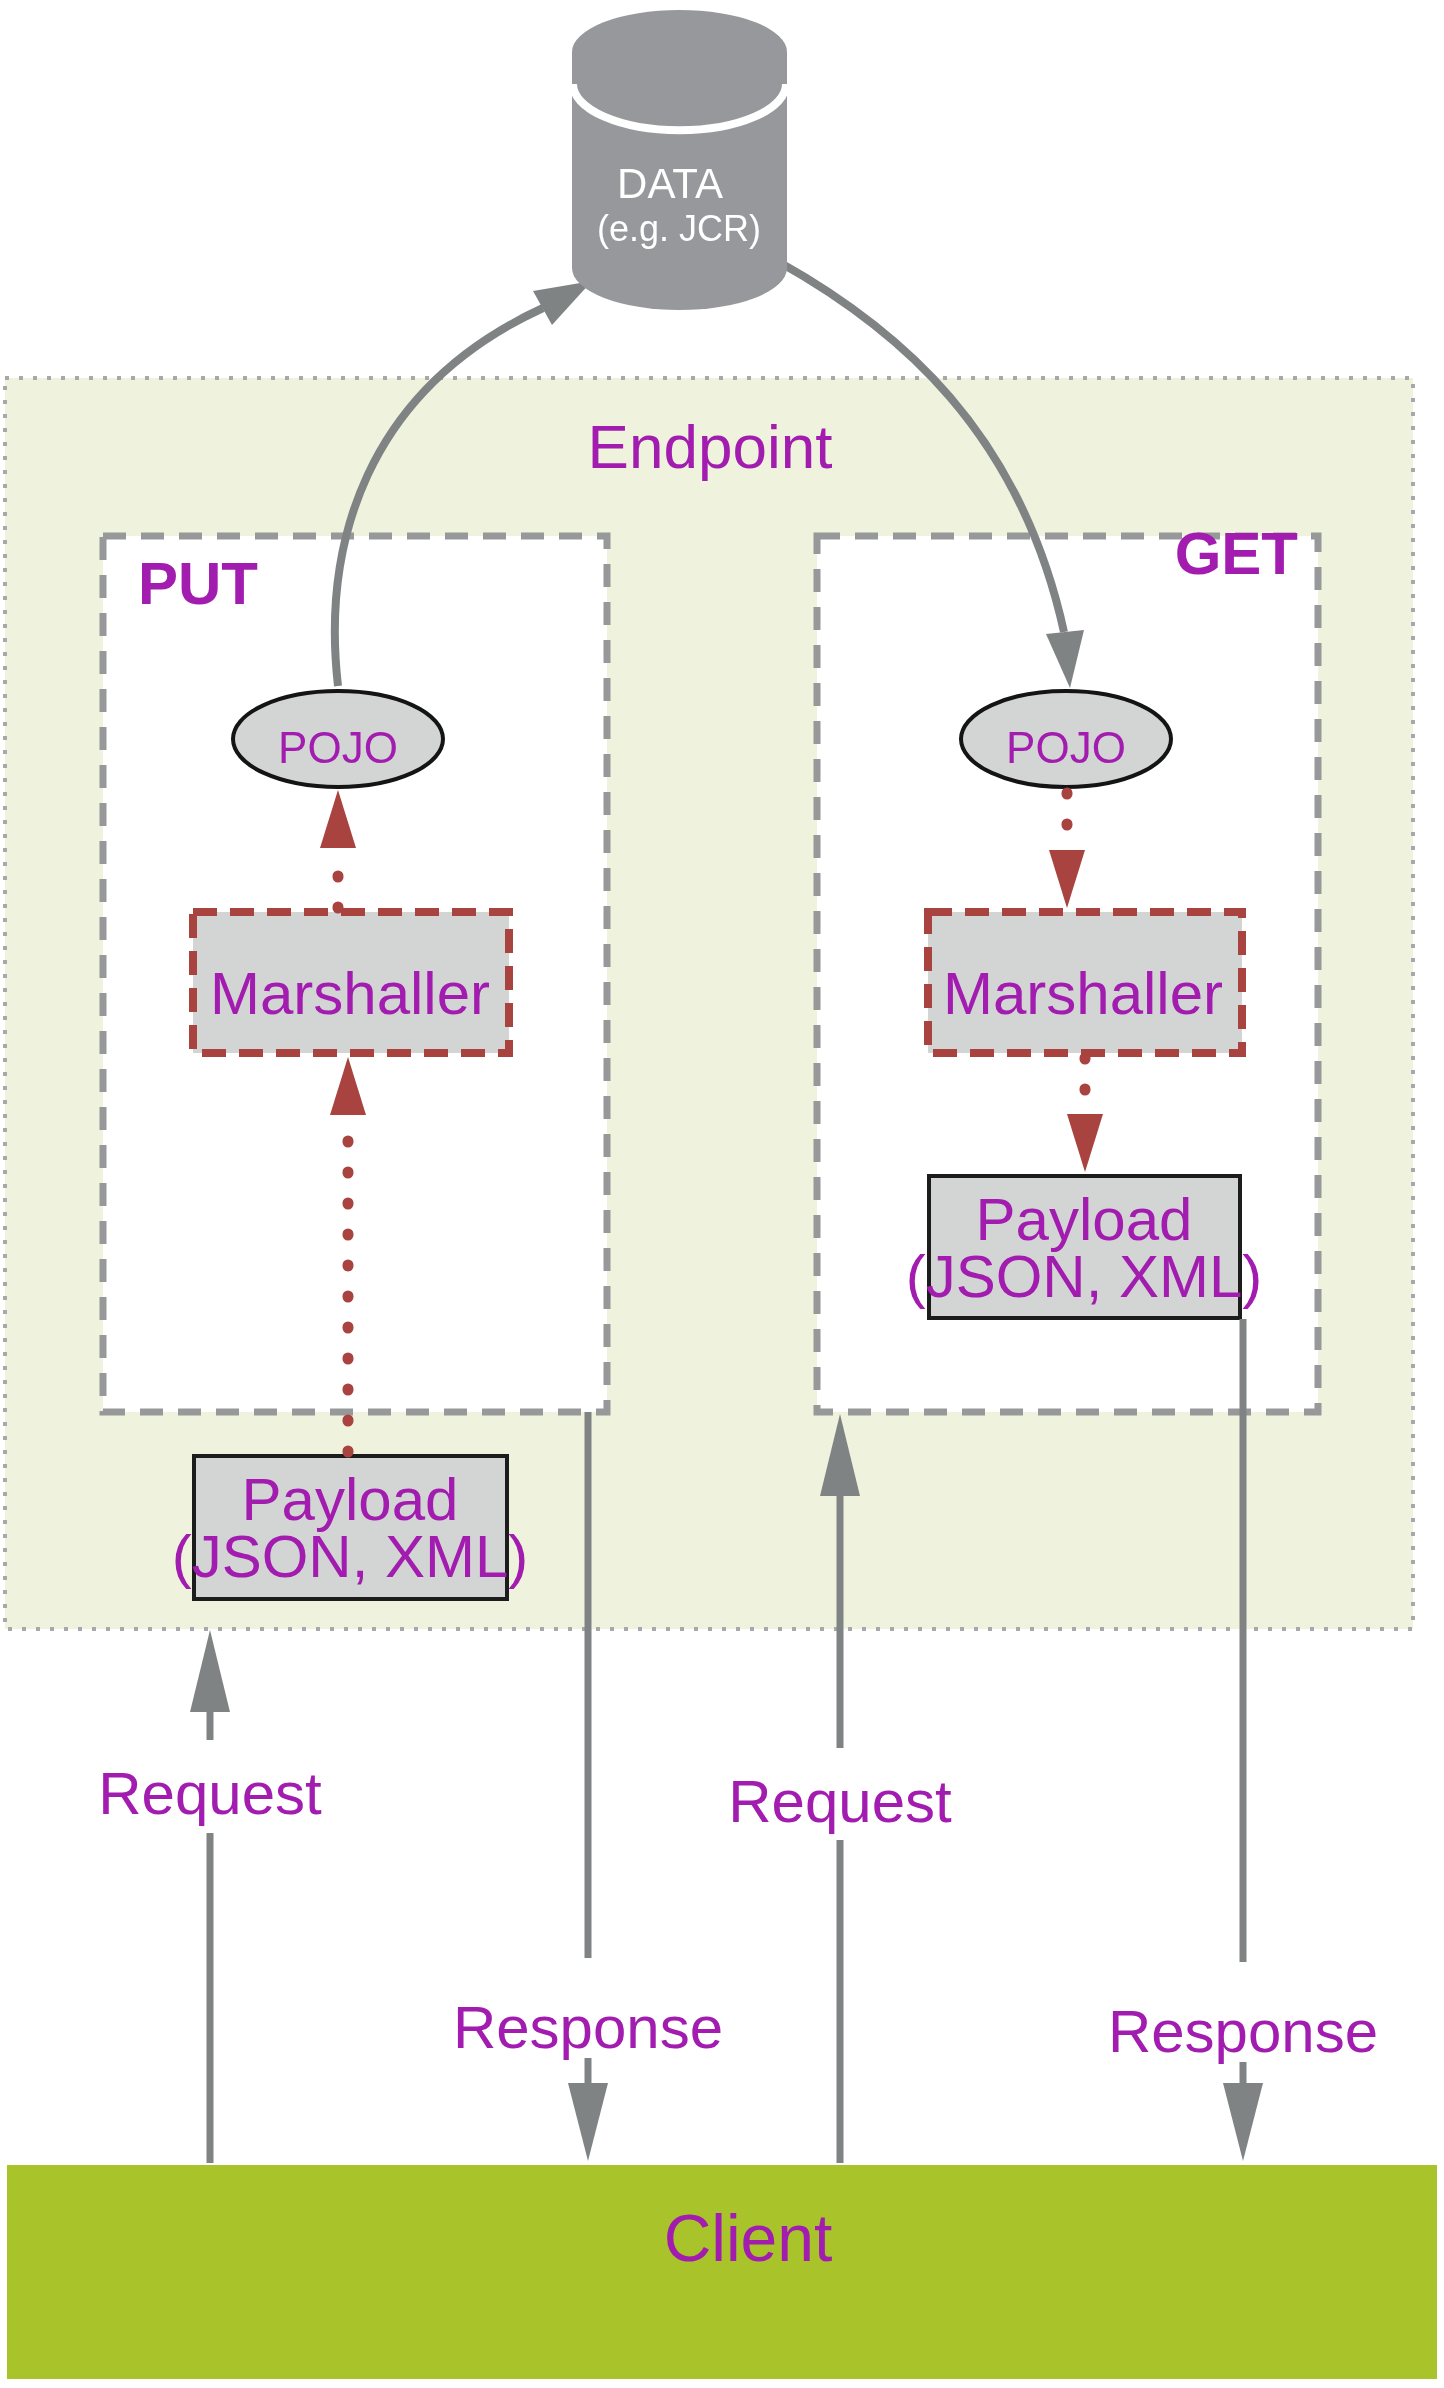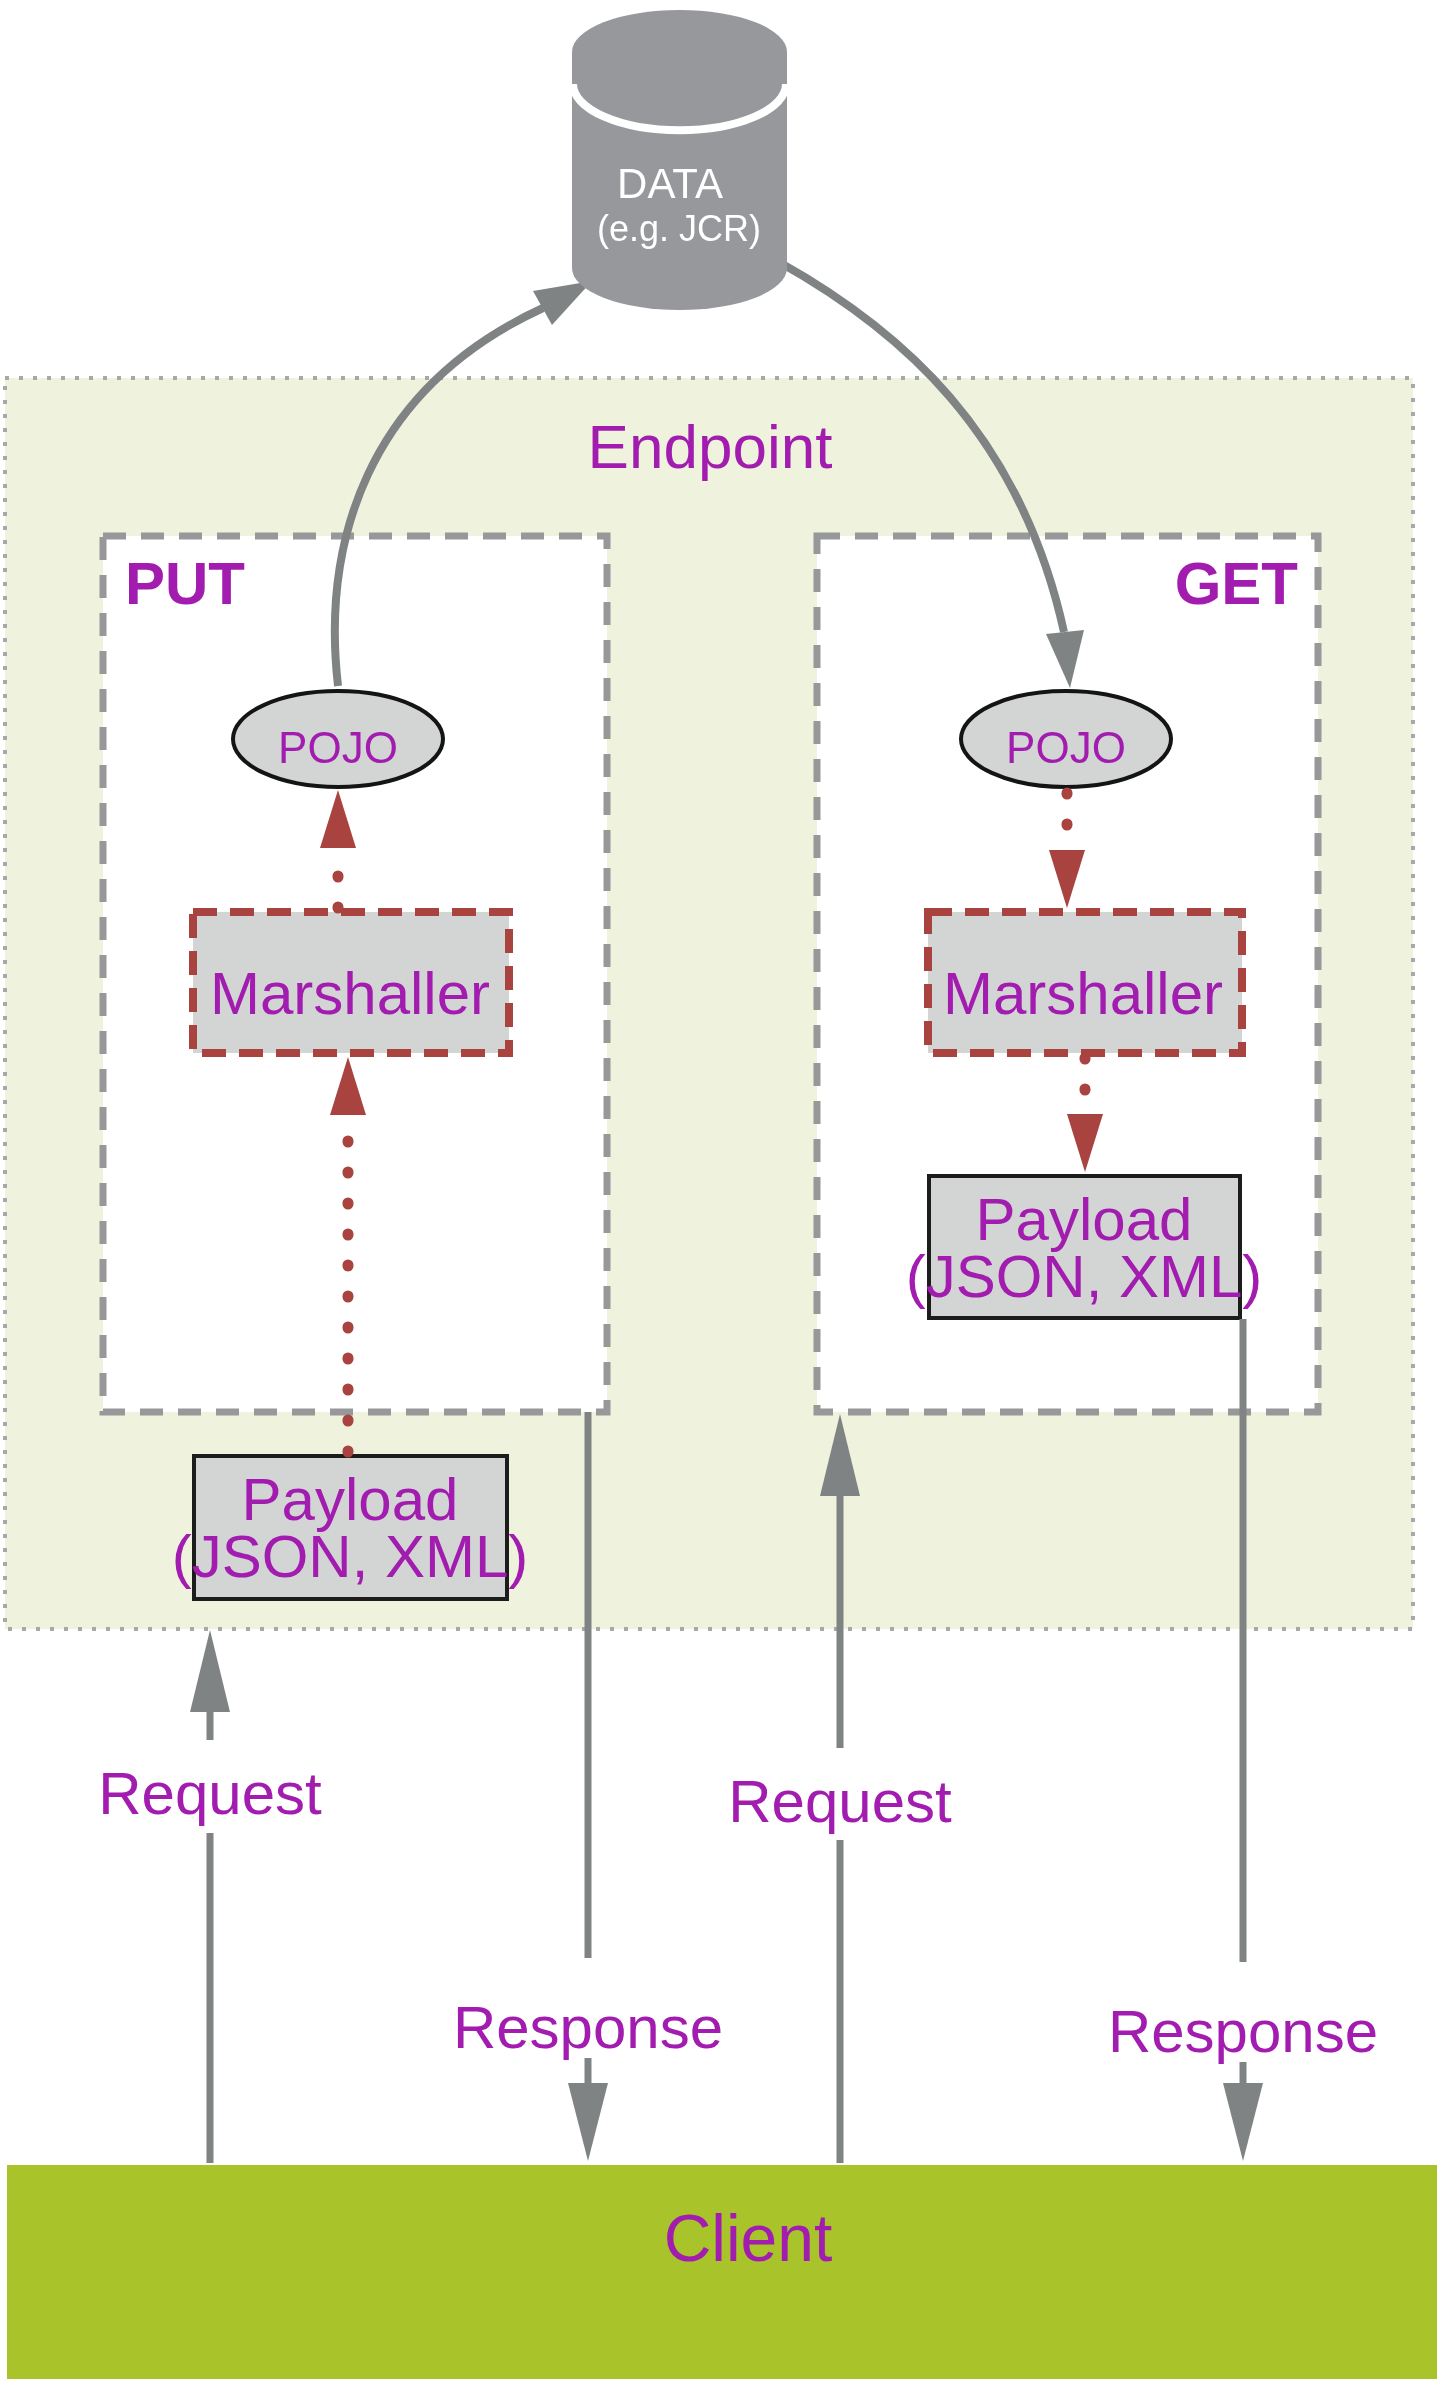--- a/index.html
+++ b/index.html
@@ -115,22 +115,22 @@
       <line x1="1243" y1="2062" x2="1243" y2="2088" stroke="#808384" stroke-width="7"></line>
       <polygon points="1243,2161 1223,2083 1263,2083" fill="#808384"></polygon>
     </g>
   </svg>
 
   <div class="lbl fs42 white" style="left:670px;top:159px;">DATA</div>
   <div class="lbl fs36 white" style="left:679px;top:208px;">(e.g. JCR)</div>
 
   <div class="lbl fs62" style="left:710px;top:410px;">Endpoint</div>
 
-  <div class="lbl fs60 bold left-align" style="left:125px;top:549px;text-align:right;">PUT</div>
-  <div class="lbl fs60 bold right-align" style="left:1298px;top:549px;">GET</div>
+  <div class="lbl fs60 bold left-align" style="left:138px;top:549px;text-align:right;">PUT</div>
+  <div class="lbl fs60 bold right-align" style="left:1298px;top:519px;">GET</div>
 
   <div class="lbl fs44" style="left:338px;top:722px;">POJO</div>
   <div class="lbl fs44" style="left:1066px;top:722px;">POJO</div>
 
   <div class="lbl fs48" style="left:350px;top:959px;">Marshaller</div>
   <div class="lbl fs48" style="left:1083px;top:959px;">Marshaller</div>
 
   <div class="lbl fs46" style="left:1084px;top:1191px;">
     <span>Payload</span><br>
     <span>(JSON, XML)</span>

